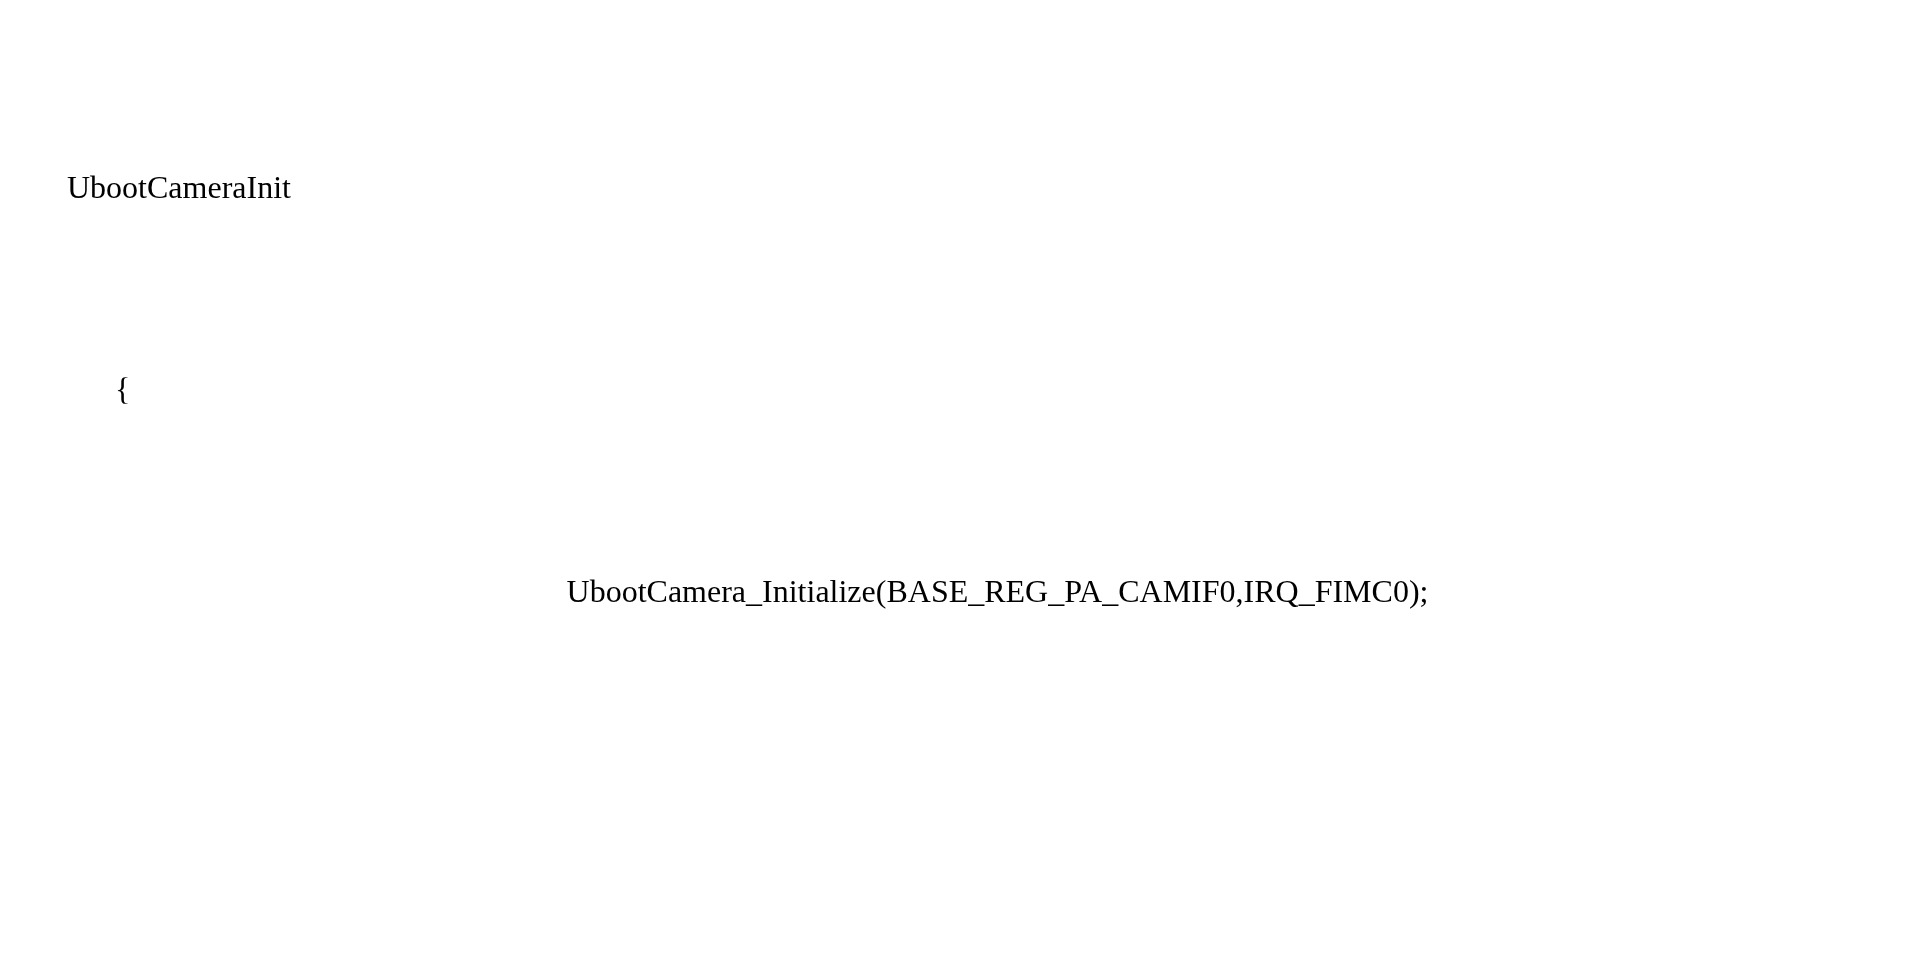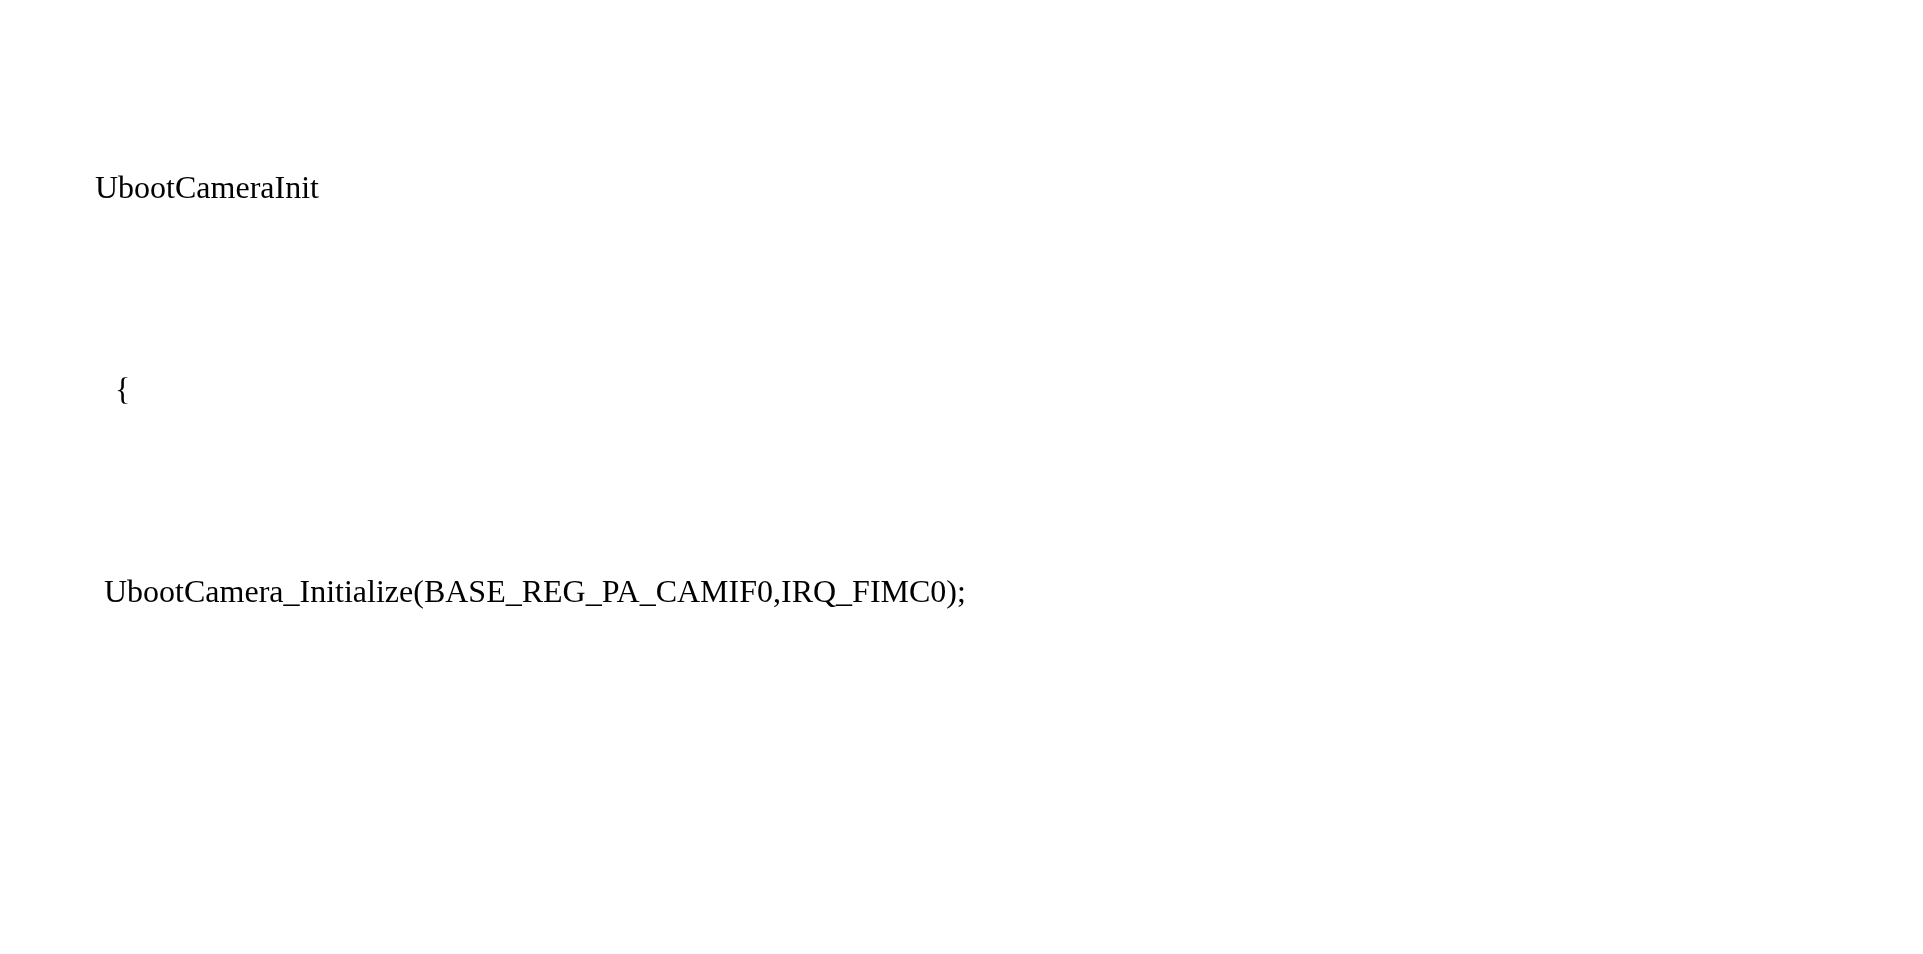--- a/index.html
+++ b/index.html
@@ -15,28 +15,29 @@
       padding: 20px 0 20px 0;
       line-height: 2.1;
     }
     .code-block {
       white-space: pre;
     }
     .line {
       display: block;
     }
     .indent-1 {
-      padding-left: 95px;
+      padding-left: 67px;
       font-family: Liberation Serif, serif;
     }
     .indent-2 {
       padding-left: 115px;
     }
     .indent-3 {
-      padding-left: 104px;
+      padding-left: 72px;
+      text-align: center;
     }
   </style>
 </head>
 <body>
 
 <div class="code-block">
   <span class="line indent-1">UbootCameraInit</span>
   <span class="line indent-2">{</span>
   <span class="line indent-3">UbootCamera_Initialize(BASE_REG_PA_CAMIF0,IRQ_FIMC0);</span>
   

